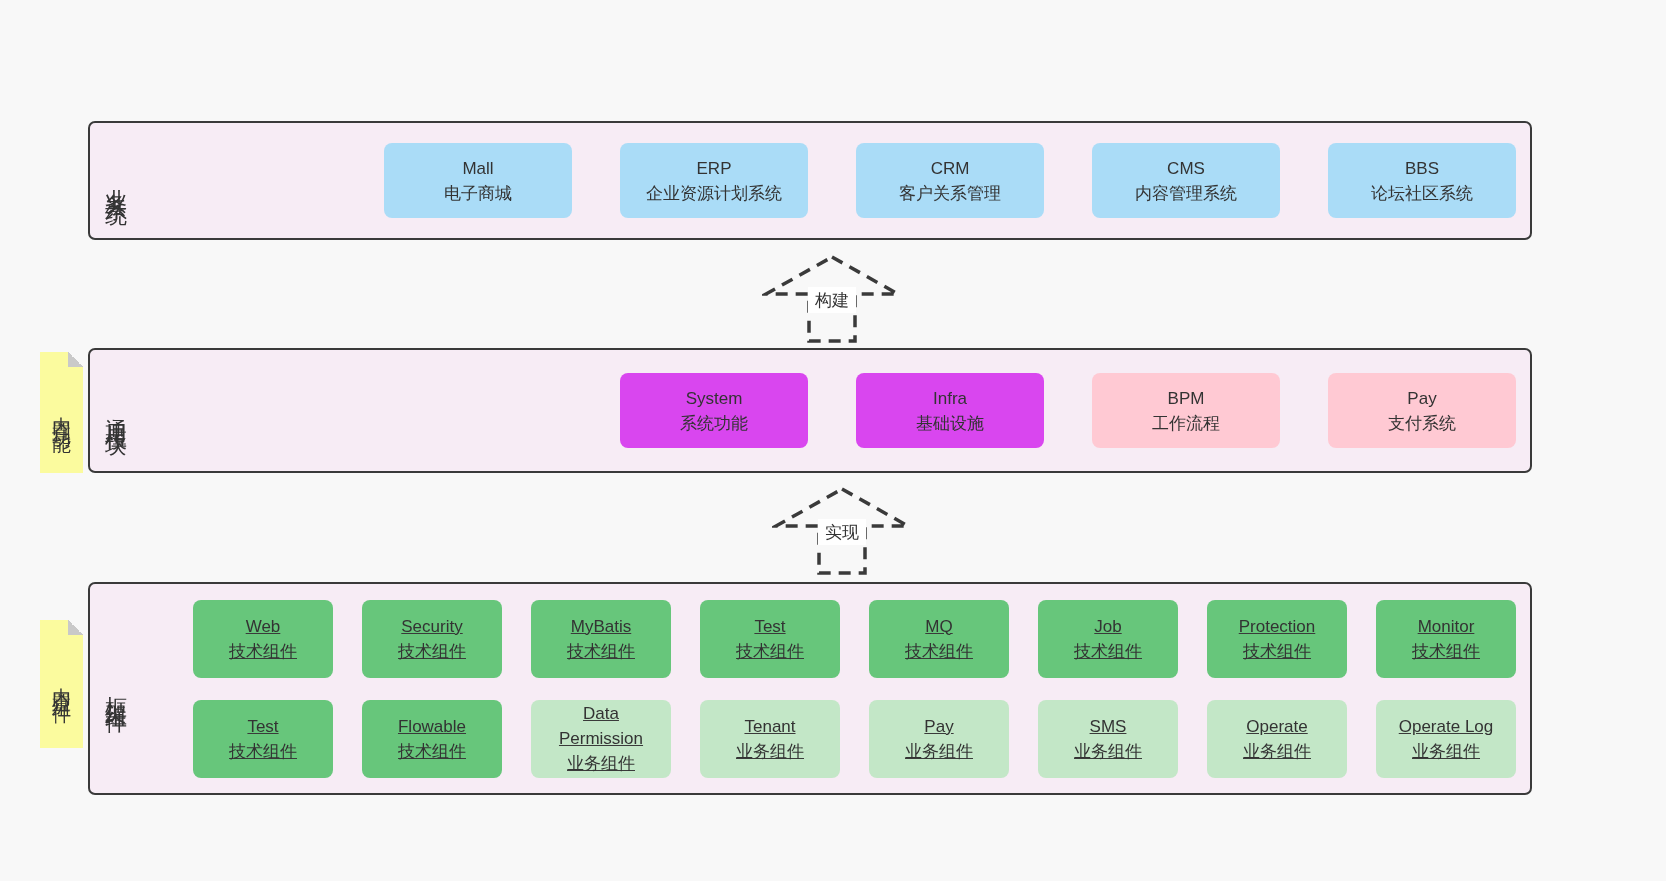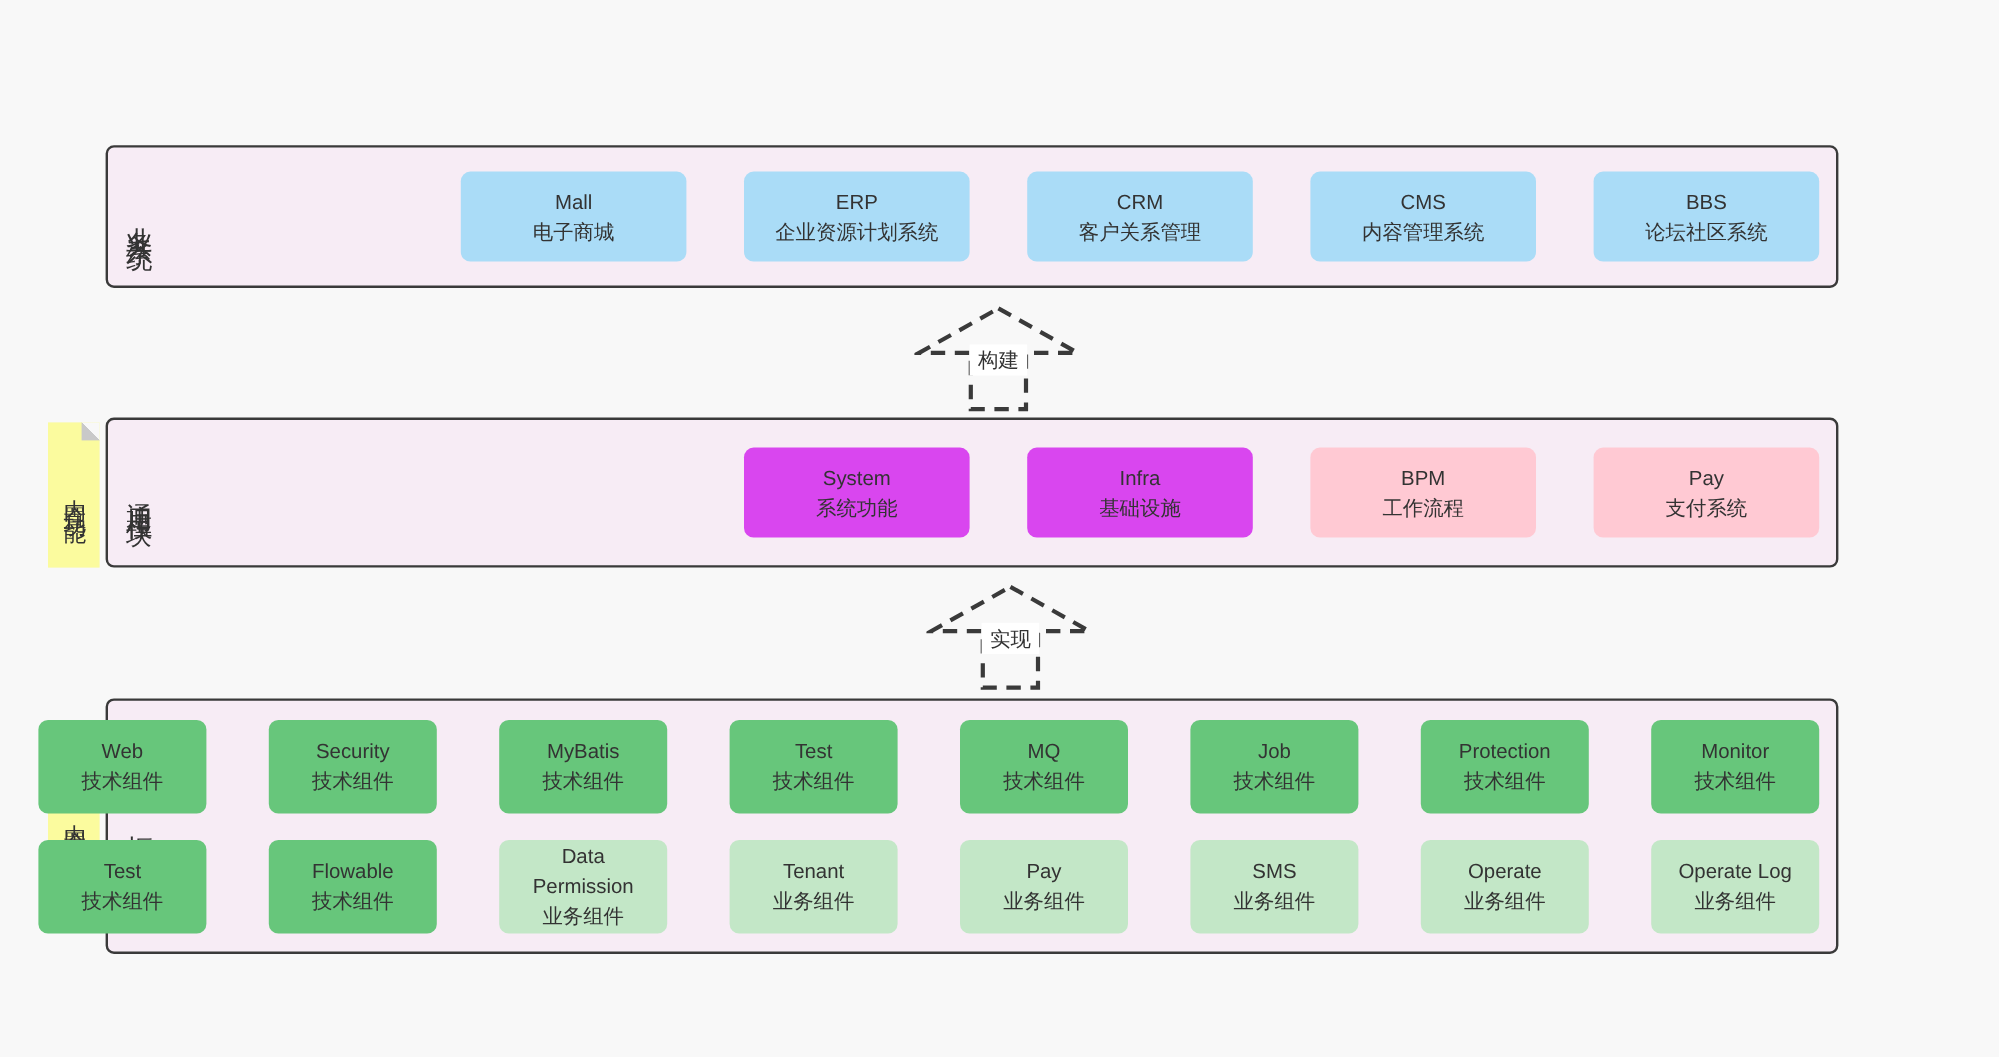--- a/index.html
+++ b/index.html
@@ -26,21 +26,21 @@
     transform:translateY(-50%);
     writing-mode:vertical-rl; text-orientation:upright;
     font-size:22px; letter-spacing:5px; color:#333; white-space:nowrap;
   }
 
   .rows {
     position:absolute; left:57px; right:14px; top:0; bottom:0;
     display:flex; flex-direction:column; justify-content:center; gap:22px;align-items:flex-end;
   }
   .box-row { display:flex; gap:48px; }
-  #layer-framework .box-row { gap:52px; }
+  #layer-framework .box-row { gap:29px;text-decoration:underline; }
 
   .box {
     border-radius:8px;
     display:flex; flex-direction:column; justify-content:center; align-items:center;
     text-align:center; font-size:17px; line-height:25px; color:#333;
     flex:0 0 auto;
   }
   #layer-business .box, #layer-modules .box { width:188px; height:75px; }
   #layer-framework .box { width:140px; height:78px; padding:0 6px; }
   #layer-framework .box .en { max-width:112px; }

